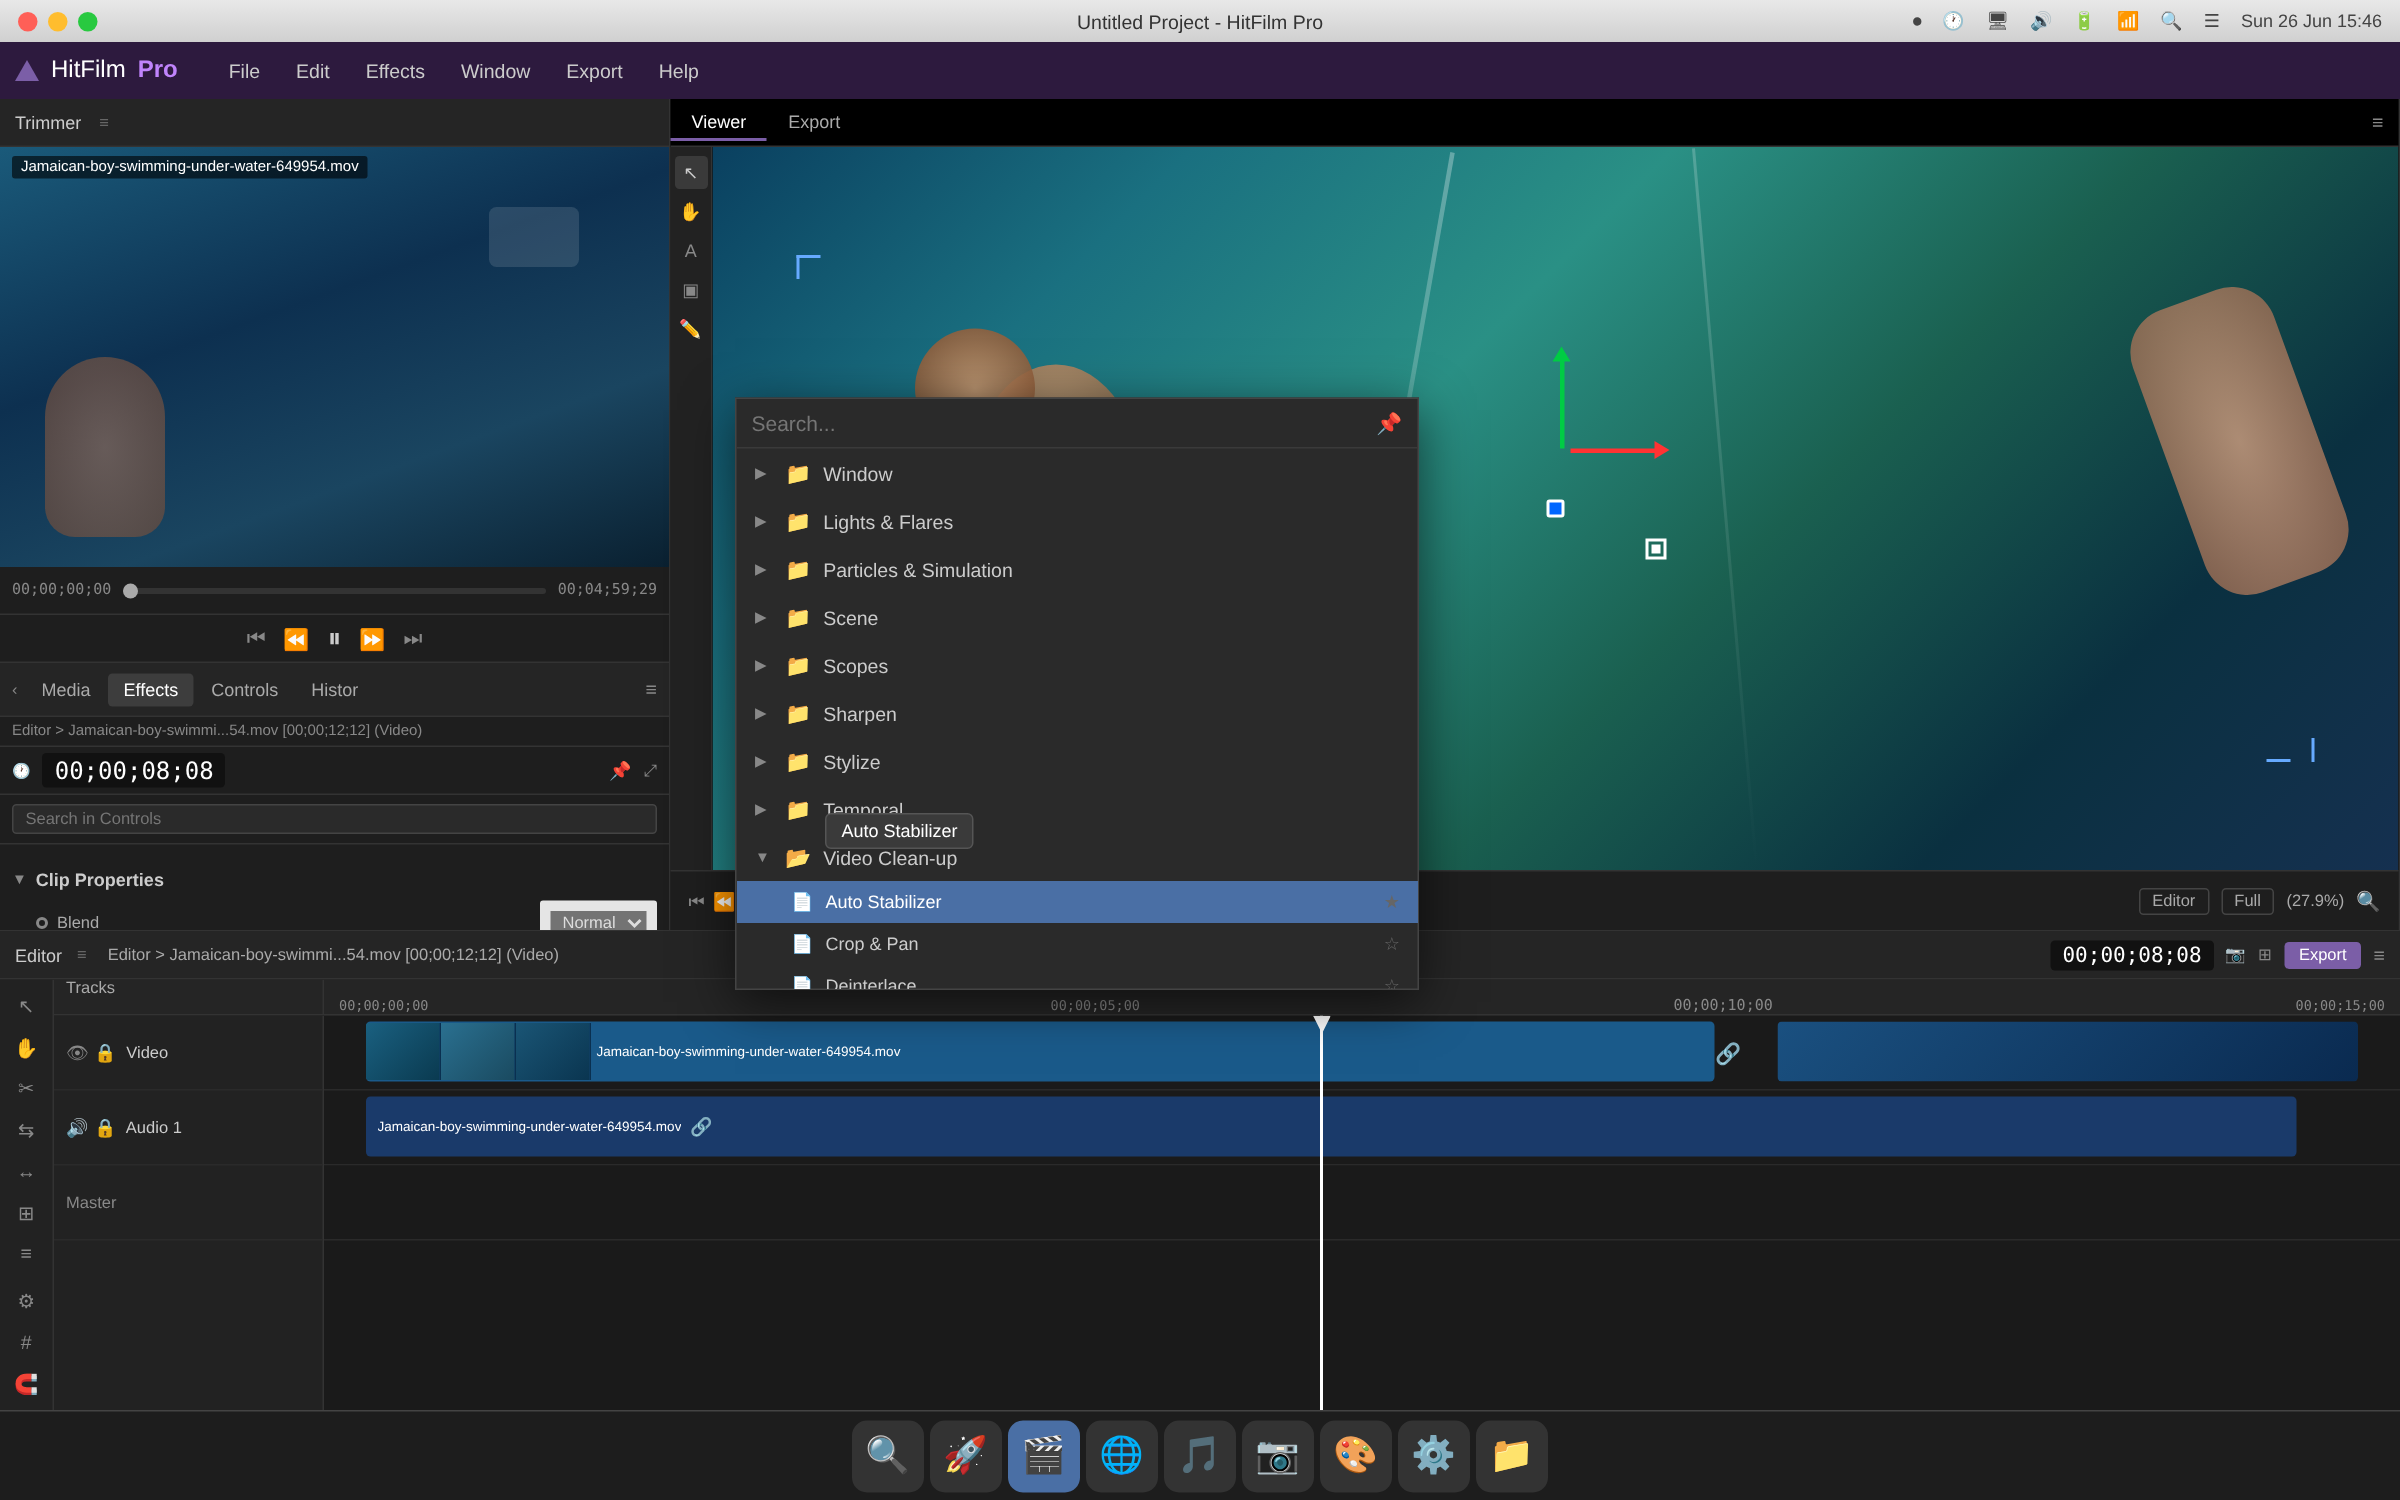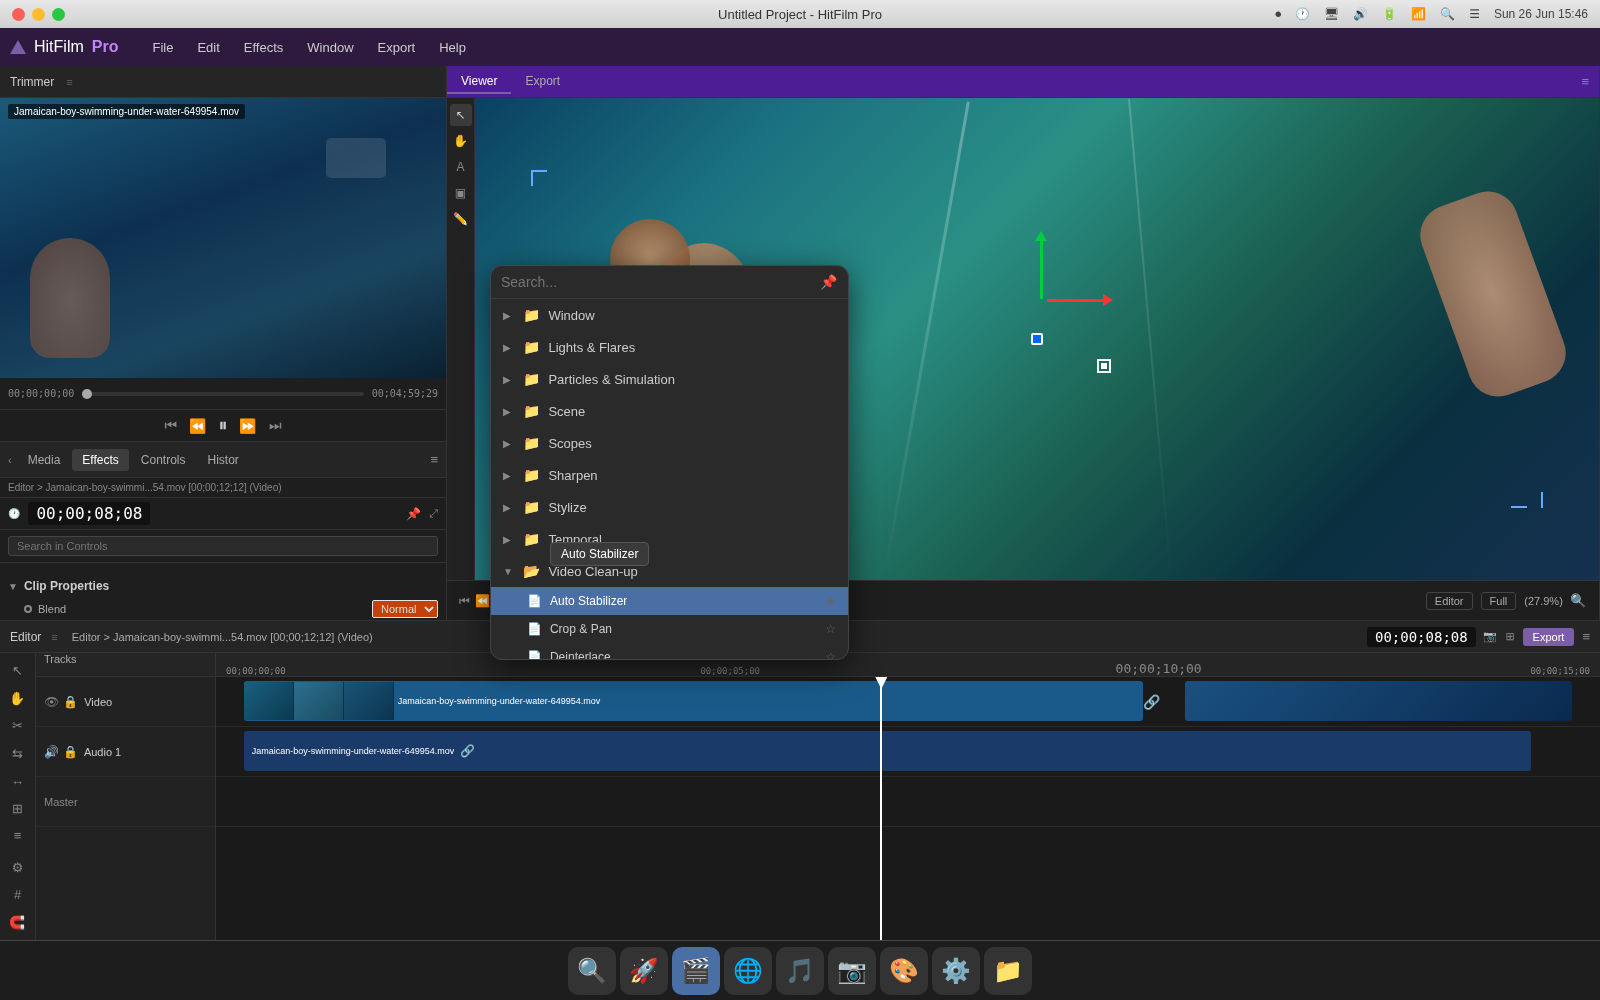--- a/index.html
+++ b/index.html
@@ -31,58 +31,58 @@
       padding: 0 10px;
       gap: 4px;
     }
     .app-logo { display: flex; align-items: center; gap: 8px; margin-right: 20px; }
     .menu-item { color: #ccc; padding: 4px 10px; border-radius: 4px; cursor: pointer; font-size: 13px; }
     .panel-tabs { display: flex; align-items: center; background: #252525; border-bottom: 1px solid #333; padding: 0 8px; height: 36px; gap: 2px; }
     .tab-btn { padding: 4px 10px; border-radius: 3px; cursor: pointer; font-size: 12px; color: #aaa; }
     .tab-btn.active { background: #3d3d3d; color: #fff; }
     .trimmer-header { background: #252525; height: 32px; display: flex; align-items: center; padding: 0 10px; gap: 8px; border-bottom: 1px solid #333; }
     .video-filename-overlay { position: absolute; top: 6px; left: 8px; background: rgba(0,0,0,0.6); color: #fff; font-size: 10px; padding: 2px 6px; border-radius: 2px; }
-    .viewer-export-tabs { display: flex; align-items: center; background: #4c1d95; border-bottom: 1px solid #333; height: 32px; }
+    .viewer-export-tabs { display: flex; align-items: center; background: #000000; border-bottom: 1px solid #333; height: 32px; }
     .ve-tab { padding: 4px 14px; color: #aaa; font-size: 12px; cursor: pointer; border-bottom: 2px solid transparent; }
     .ve-tab.active { color: #fff; border-bottom-color: #7b5ea7; }
 
     .viewer-bottom-bar { height: 40px; background: #1e1e1e; border-top: 1px solid #333; display: flex; align-items: center; padding: 0 12px; gap: 10px; }
     .playback-controls { display: flex; gap: 6px; align-items: center; }
     .viewer-options { margin-left: auto; display: flex; gap: 8px; align-items: center; }
     .option-btn { color: #aaa; font-size: 11px; padding: 2px 8px; border: 1px solid #444; border-radius: 3px; cursor: pointer; }
 
     
     .controls-section { padding: 8px; }
     .section-header { display: flex; align-items: center; gap: 6px; padding: 4px 0; cursor: pointer; }
     .section-title { font-size: 12px; color: #ccc; font-weight: 600; }
     .prop-row { display: flex; align-items: center; padding: 3px 0 3px 16px; }
     .prop-name { color: #aaa; font-size: 11px; flex: 1; }
-    .blend-select { background: #c2410c; border: 1px solid #e5e5e5; color: #ddd; font-size: 11px; padding: 1px 4px; border-radius: 2px; }
+    .blend-select { background: #737373; border: 7px solid #e5e5e5; color: #ddd; font-size: 11px; padding: 1px 4px; border-radius: 2px; }
 
     .search-controls { background: #1e1e1e; padding: 6px 8px; border-bottom: 1px solid #333; }
     .search-controls-input { width: 100%; background: #2a2a2a; border: 1px solid #444; color: #ccc; font-size: 11px; padding: 3px 8px; border-radius: 3px; }
 
     
     .bottom-area { height: 320px; background: #1a1a1a; border-top: 1px solid #333; display: flex; flex-direction: column; }
     .editor-header { height: 32px; background: #252525; border-bottom: 1px solid #333; display: flex; align-items: center; padding: 0 10px; gap: 6px; }
     .track-headers { width: 180px; background: #222; border-right: 1px solid #333; display: flex; flex-direction: column; }
     .track-header-row { height: 50px; border-bottom: 1px solid #2a2a2a; display: flex; align-items: center; padding: 0 8px; gap: 6px; }
     .track-name { color: #ccc; font-size: 11px; }
     .track-icons { display: flex; gap: 4px; color: #888; }
     .timeline-track { height: 50px; border-bottom: 1px solid #2a2a2a; position: relative; }
 
     
     .effects-dropdown {
       position: fixed;
       top: 265px;
       left: 490px;
-      width: 359px;
+      width: 456px;
       background: #2a2a2a;
       border: 1px solid #444;
-      border-radius: 12px;
+      border-radius: 0;
       box-shadow: 0 8px 32px rgba(0,0,0,0.6);
       z-index: 1000;
       overflow: hidden;
     }
     .effects-search { padding: 8px 10px; border-bottom: 1px solid #3a3a3a; display: flex; align-items: center; gap: 6px; }
     .effects-search-input { flex: 1; background: transparent; border: none; outline: none; color: #ccc; font-size: 14px; }
     .pin-icon { color: #888; font-size: 14px; cursor: pointer; }
     .effects-list { max-height: 360px; overflow-y: auto; }
     .effect-category { display: flex; align-items: center; padding: 8px 12px; cursor: pointer; gap: 8px; }
     .cat-arrow { color: #888; font-size: 10px; width: 12px; }
@@ -349,21 +349,21 @@
       <div style="flex:1;display:flex;flex-direction:column;overflow:hidden">
 
         <div style="display:flex;background:#252525;border-bottom:1px solid #333;height:24px">
           <div style="width:180px;flex-shrink:0;border-right:1px solid #333;display:flex;align-items:flex-start;padding:0 8px">
             <span style="color:#aaa;font-size:11px">Tracks</span>
           </div>
           <div style="flex:1;display:flex;align-items:center;position:relative;overflow:hidden">
             <div style="position:absolute;left:0;right:0;top:0;bottom:0;display:flex;align-items:flex-end;padding:0 10px">
               <span style="color:#888;font-size:9px;font-family:monospace;position:absolute;left:10px">00;00;00;00</span>
               <span style="color:#888;font-size:9px;font-family:monospace;position:absolute;left:35%">00;00;05;00</span>
-              <span style="color:#888;font-size:13px;font-family:monospace;position:absolute;left:65%">00;00;10;00</span>
+              <span style="color:#888;font-size:10px;font-family:monospace;position:absolute;left:65%">00;00;10;00</span>
               <span style="color:#888;font-size:9px;font-family:monospace;position:absolute;right:10px">00;00;15;00</span>
             </div>
           </div>
         </div>
 
         <div style="flex:1;display:flex;overflow:hidden">
 
           <div class="track-headers">
 
             <div class="track-header-row">

